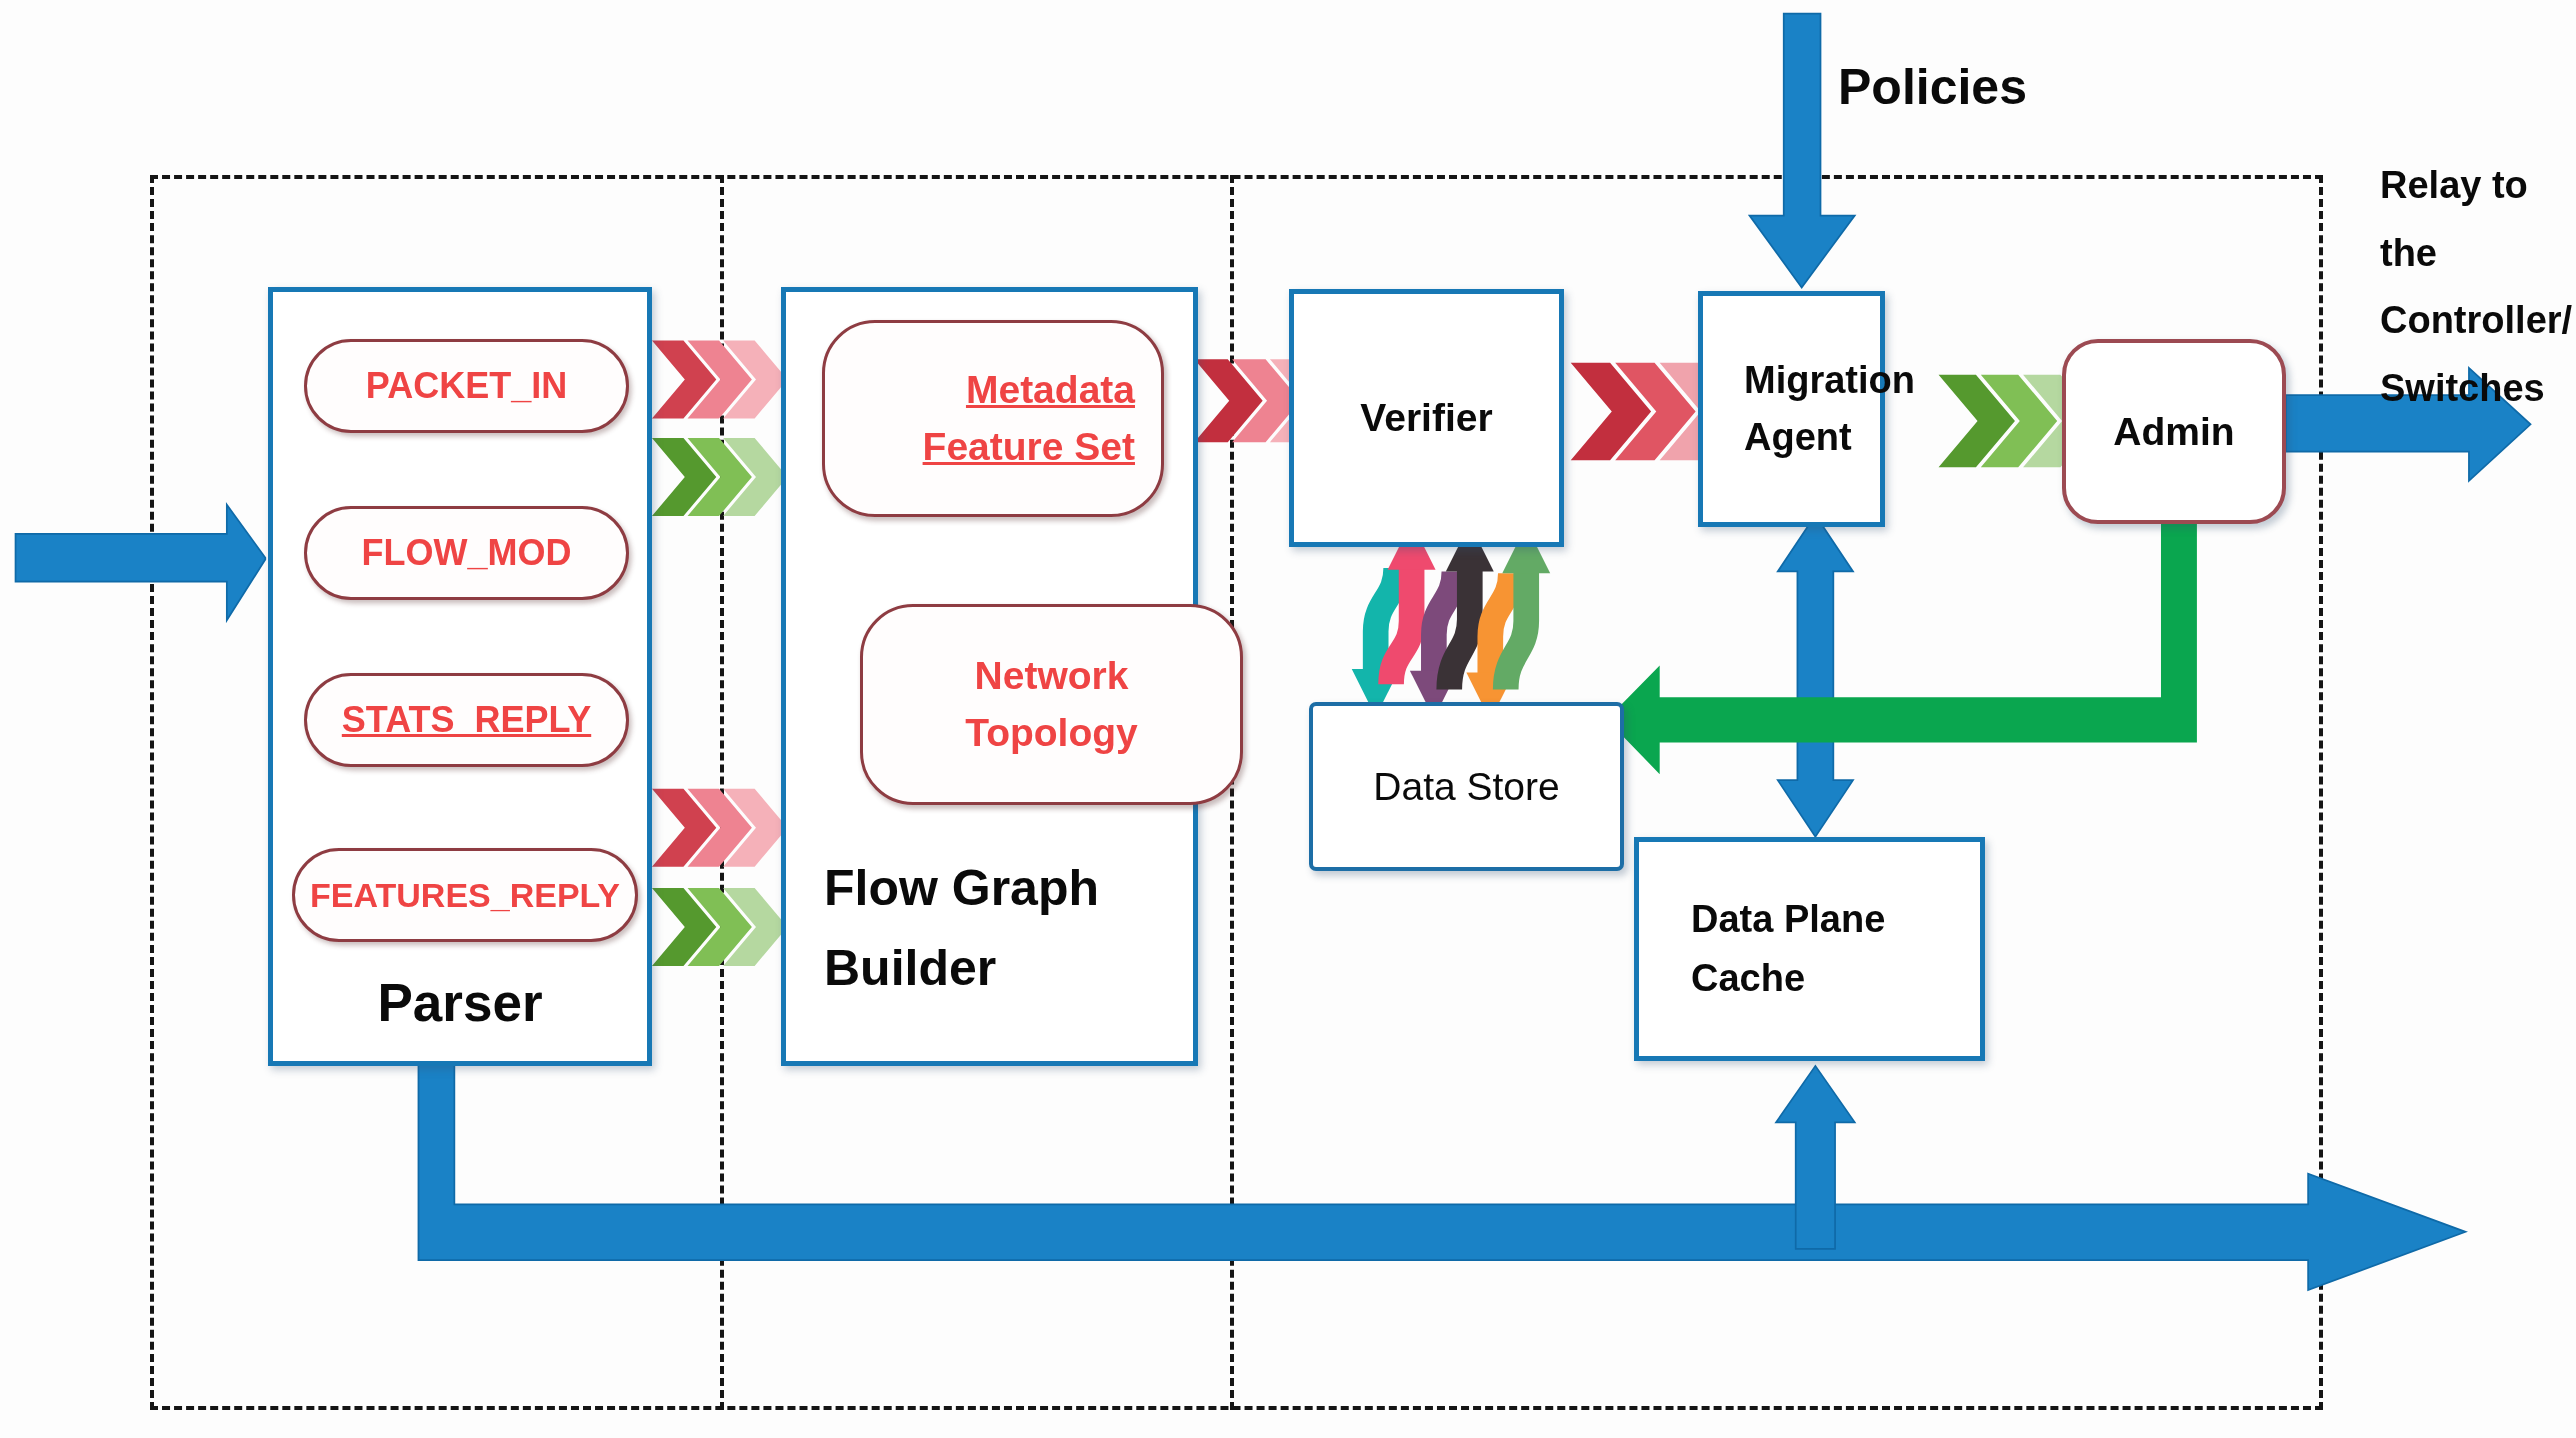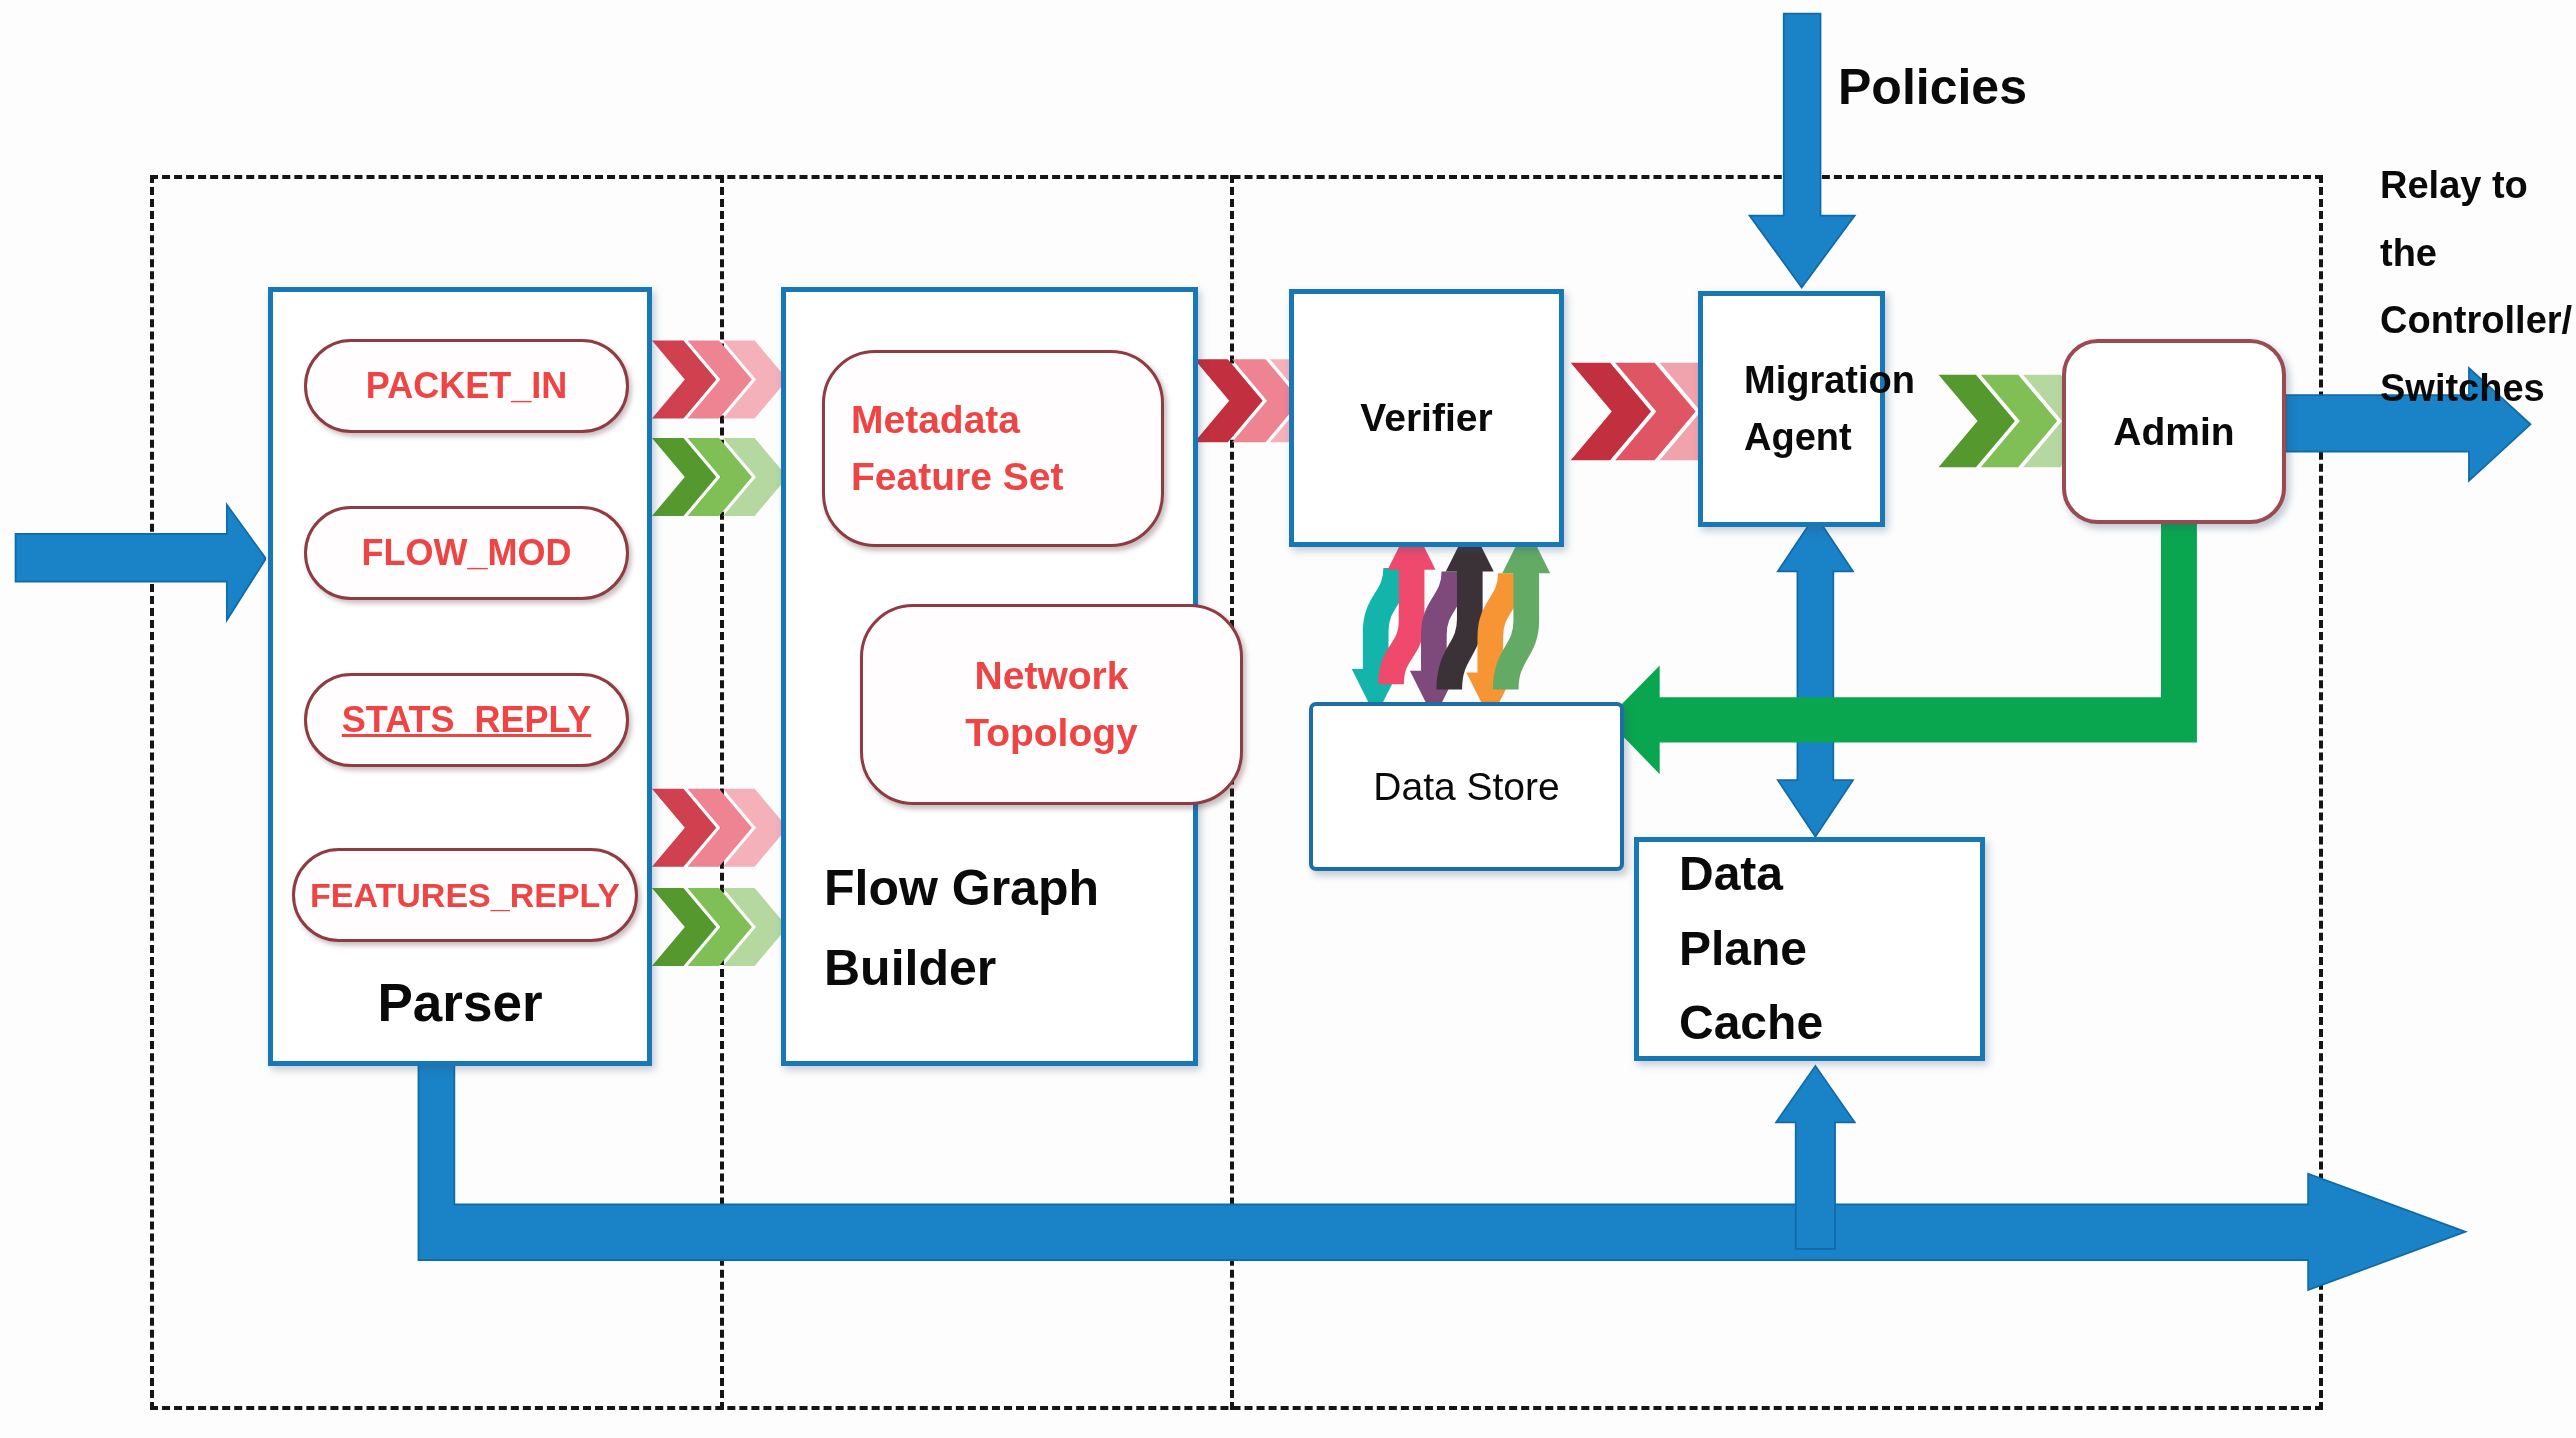--- a/index.html
+++ b/index.html
@@ -128,21 +128,21 @@
 
   <div class="node blue-box" style="left:268px;top:287px;width:384px;height:779px;">
     <div class="pill" style="left:31px;top:47px;width:325px;height:94px;border-radius:47px;font-size:36px;">PACKET_IN</div>
     <div class="pill" style="left:31px;top:214px;width:325px;height:94px;border-radius:47px;font-size:36px;">FLOW_MOD</div>
     <div class="pill" style="left:31px;top:381px;width:325px;height:94px;border-radius:47px;font-size:36px;text-decoration:underline;">STATS_REPLY</div>
     <div class="pill" style="left:19px;top:556px;width:346px;height:94px;border-radius:47px;font-size:34px;">FEATURES_REPLY</div>
     <div class="box-title center-flex" style="position:absolute;left:0;top:663px;width:100%;height:94px;font-size:53px;">Parser</div>
   </div>
 
   <div class="node blue-box" style="left:781px;top:287px;width:417px;height:779px;">
-    <div class="pill" style="left:36px;top:58px;width:342px;height:197px;border-radius:53px;font-size:39px;text-align:left;padding:0 26px;line-height:1.45;">Metadata Feature Set</div>
+    <div class="pill" style="left:36px;top:28px;width:342px;height:197px;border-radius:53px;font-size:39px;text-align:right;padding:0 26px;line-height:1.45;text-decoration:underline;">Metadata Feature Set</div>
     <div class="pill" style="left:36px;top:312px;width:383px;height:201px;border-radius:53px;font-size:39px;text-align:center;padding:0 58px;line-height:1.45;margin-left:38px;">Network Topology</div>
     <div class="box-title" style="position:absolute;left:38px;top:556px;width:342px;font-size:50px;line-height:1.6;">Flow Graph Builder</div>
   </div>
 
   <div class="node blue-box center-flex" style="left:1289px;top:289px;width:275px;height:258px;font-size:39px;font-weight:bold;">
     <span>Verifier</span>
   </div>
 
   <div class="node blue-box" style="left:1698px;top:291px;width:187px;height:236px;display:flex;align-items:center;">
     <div class="box-title" style="padding-left:41px;font-size:38px;line-height:1.5;width:154px;">Migration Agent</div>
@@ -150,21 +150,21 @@
 
   <div class="node center-flex" style="left:2062px;top:339px;width:224px;height:185px;border:4.3px solid var(--admin_border);border-radius:36px;font-size:39px;font-weight:bold;">
     <span>Admin</span>
   </div>
 
   <div class="node center-flex" style="left:1309px;top:702px;width:315px;height:169px;border:4.3px solid var(--store_border);border-radius:7px;font-size:39px;font-weight:normal;">
     <span>Data Store</span>
   </div>
 
   <div class="node blue-box" style="left:1634px;top:837px;width:351px;height:224px;display:flex;align-items:center;">
-    <div class="box-title" style="padding-left:40px;font-size:48px;line-height:1.55;width:214px;">Data Plane Cache</div>
+    <div class="box-title" style="padding-left:52px;font-size:38px;line-height:1.55;width:214px;">Data Plane Cache</div>
   </div>
 
   <div class="outside-label" style="left:1838px;top:58px;font-size:50px;">Policies</div>
 
   <div class="outside-label" style="left:2380px;top:152px;width:193px;font-size:38px;line-height:1.78;">
     <div>Relay to the</div>
     <div>Controller/</div>
     <div>Switches</div>
   </div>
 

